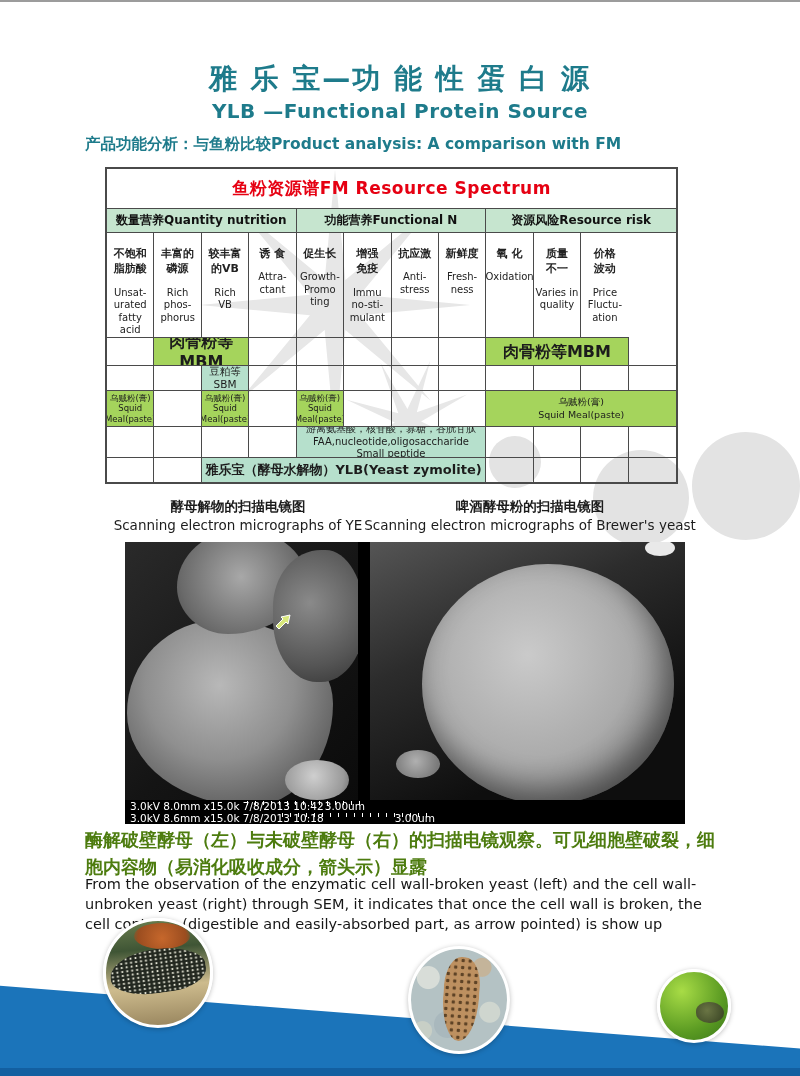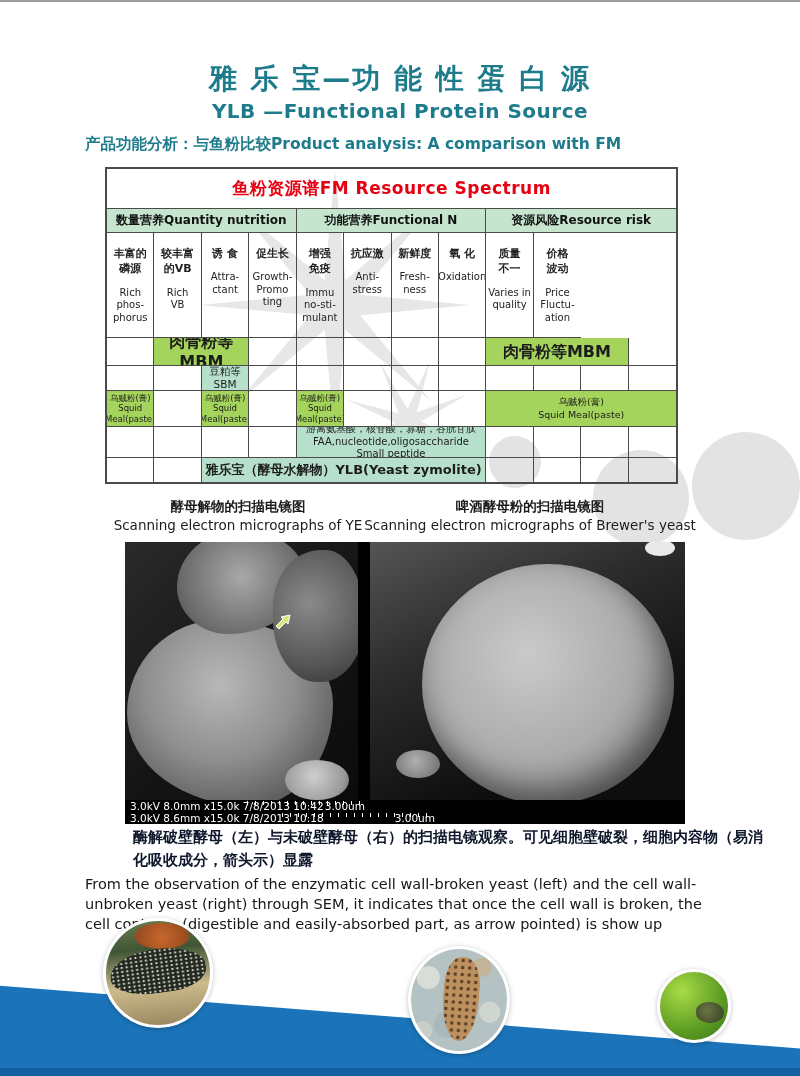--- a/index.html
+++ b/index.html
@@ -74,21 +74,21 @@
   .infobar{position:absolute;left:0;top:258px;width:560px;height:24px;background:#000;color:#fff;display:flex;flex-direction:column;}
   .info-seg{position:relative;display:flex;justify-content:space-between;align-items:center;
     padding:0 5px;box-sizing:border-box;font-size:10.5px;white-space:nowrap;}
   .seg-l{width:245px;}
   .seg-r{width:315px;}
   .ticks{position:absolute;top:1px;height:4px;background:repeating-linear-gradient(90deg,#fff 0 1px,transparent 1px 8px);}
   .seg-l .ticks{right:8px;width:115px;}
   .seg-r .ticks{right:8px;width:150px;}
 
   
-  .desc-cn{top:826px;left:85px;width:636px;font-size:15px;font-weight:600;color:#0f172a;line-height:1.5;z-index:2;margin-left:48px;}
+  .desc-cn{top:826px;left:85px;width:636px;font-size:18px;font-weight:600;color:#4d7c0f;line-height:1.5;z-index:2;}
   .desc-en{top:874px;left:85px;width:642px;font-size:14.5px;color:#161616;line-height:1.38;z-index:2;}
 
   
   .blue-band{left:0;top:978px;width:800px;height:98px;background:#1b74ba;
     clip-path:polygon(0 8%,100% 72%,100% 100%,0 100%);z-index:1;}
   .blue-strip{left:0;top:1068px;width:800px;height:8px;background:#135fa0;z-index:1;}
   .fish-circle{position:absolute;border-radius:50%;border:3px solid #fff;overflow:hidden;z-index:3;
     box-sizing:border-box;box-shadow:0 1px 5px rgba(0,0,0,.25);}
   #fish1{left:103px;top:918px;width:110px;height:110px;
     background:linear-gradient(175deg,#6b7f4f 0%,#3f5535 28%,#cdbb8d 62%,#96835c 100%);}
@@ -131,20 +131,24 @@
 <div class="abs section-heading" style="color: rgb(30, 123, 139);">产品功能分析：与鱼粉比较Product analysis: A comparison with FM</div>
 
 <div class="abs fm-table">
   <div class="t-title" style="color: rgb(230, 0, 18);">鱼粉资源谱FM Resource Spectrum</div>
   <div class="trow" id="group-row" style="height:24px;">
       <div class="cell group-cell" style="grid-column: span 4; background: rgb(198, 229, 207);">数量营养Quantity nutrition</div>
       <div class="cell group-cell" style="grid-column: span 4; background: rgb(198, 229, 207);">功能营养Functional N</div>
       <div class="cell group-cell" style="grid-column: span 4; background: rgb(198, 229, 207);">资源风险Resource risk</div>
     </div>
   <div class="trow" id="colhead-row" style="height:105px;">
+      <div class="cell colhead"><div class="cn">不饱和
+脂肪酸</div><div class="en">Unsat-
+urated
+fatty acid</div></div>
       <div class="cell colhead"><div class="cn">丰富的
 磷源</div><div class="en">Rich
 phos-
 phorus</div></div>
       <div class="cell colhead"><div class="cn">较丰富
 的VB</div><div class="en">Rich
 VB</div></div>
       <div class="cell colhead"><div class="cn">诱 食</div><div class="en">Attra-
 ctant</div></div>
       <div class="cell colhead"><div class="cn">促生长</div><div class="en">Growth-

